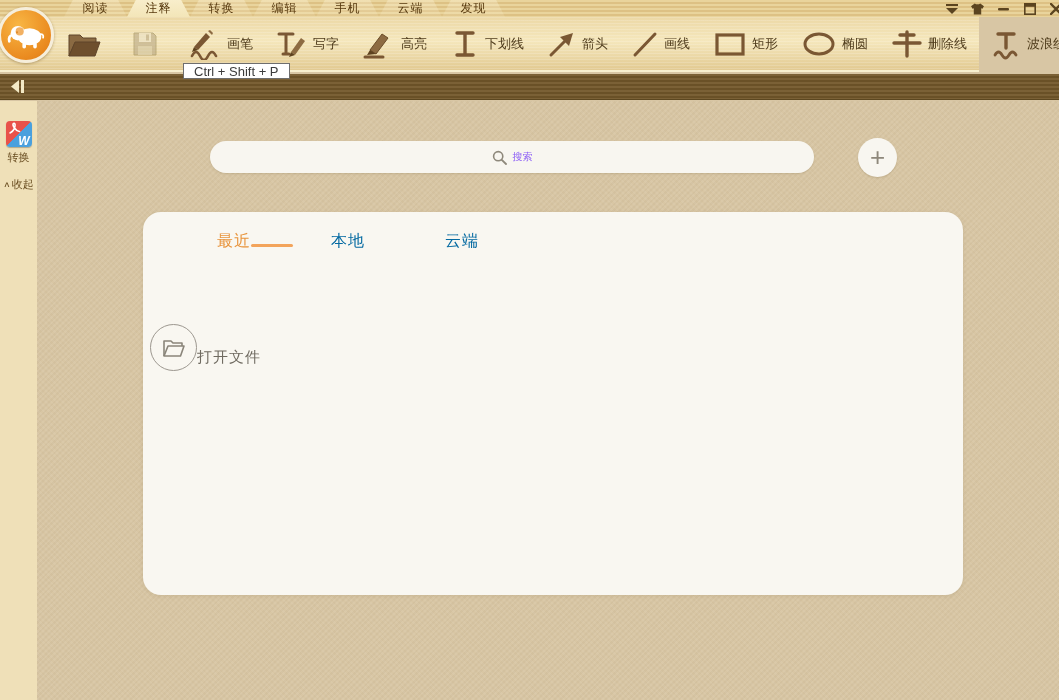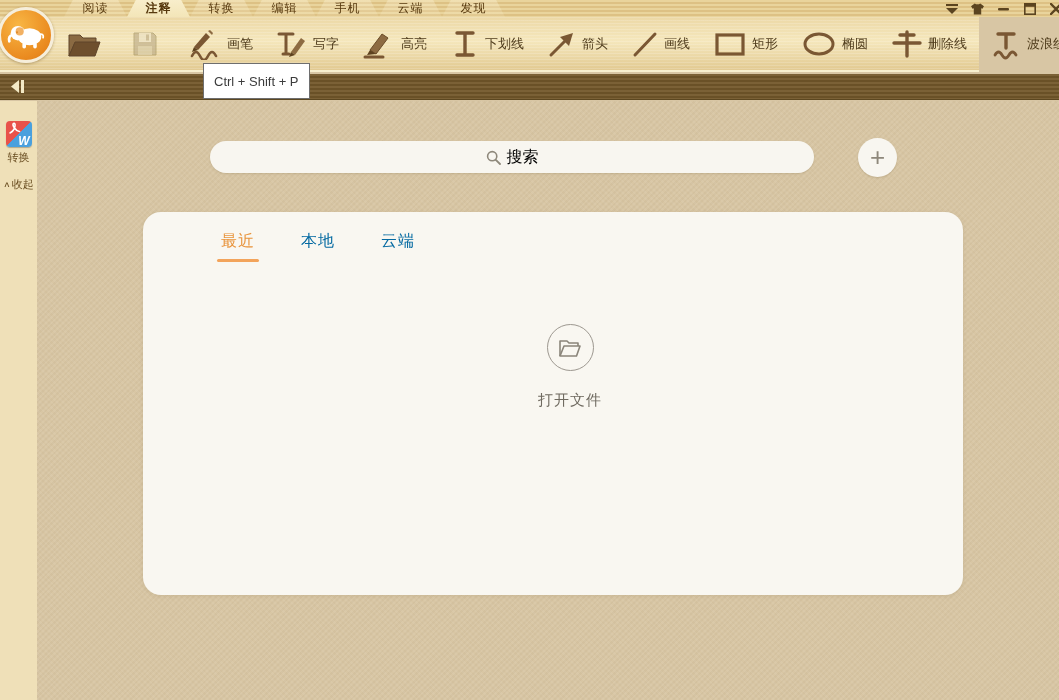--- a/index.html
+++ b/index.html
@@ -20,21 +20,21 @@
   .menu-tab {
     width:63px; height:17px;
     display:flex; align-items:center; justify-content:center;
     font-size:12px; color:#57390e; letter-spacing:1px;
     clip-path: polygon(14% 0, 86% 0, 100% 100%, 0 100%);
     background: linear-gradient(180deg, rgba(255,246,220,.35), rgba(255,246,220,.12));
     cursor:default;
   }
   .menu-tab.active {
     background: linear-gradient(180deg,#f8eecb,#f3e5b8);
-    font-weight:bold;
+    font-weight:normal;
   }
   .win-controls {
     position:absolute; right:0; top:0; height:17px;
     display:flex; align-items:center; gap:13px; padding-right:2px;
   }
   .win-btn { width:13px; height:13px; display:flex; align-items:center; justify-content:center; }
   .win-btn svg { display:block; }
   
   .toolbar {
     position:absolute; left:0; top:17px; width:979px; height:55px;
@@ -68,21 +68,21 @@
     position:absolute; left:0; top:74px; width:1059px; height:26px;
     background: repeating-linear-gradient(180deg,#7b6136 0 2px,#6a5127 2px 4px);
     border-bottom:1px solid #5c4720;
     z-index:3;
   }
   .brown-bar .collapse-left {
     position:absolute; left:8px; top:4px; width:20px; height:17px; cursor:pointer;
   }
   
   .tooltip {
-    position:absolute; left:203px; top:63px; height:36px;
+    position:absolute; left:183px; top:63px; height:16px;
     background:#ffffff; border:1px solid #6e6e6e;
     display:flex; align-items:center; padding:0 10px;
     font-size:13px; color:#3c3c3c; white-space:nowrap;
     z-index:20;
   }
   
   .sidebar {
     position:absolute; left:0; top:101px; width:37px; height:599px;
     background:#efe0b8;
     display:flex; flex-direction:column; align-items:center;
@@ -120,44 +120,44 @@
     background:#f8f6f0; border-radius:16px;
     box-shadow:0 1px 2px rgba(90,70,30,.15);
   }
   .search-input {
     position:absolute; inset:0; width:100%; height:100%;
     background:transparent; border:none; outline:none;
     text-align:center; font-size:14px; color:#555;
   }
   .search-hint {
     position:absolute; inset:0; display:flex; align-items:center; justify-content:center;
-    gap:6px; pointer-events:none; color:#000000; font-size:16px;
+    gap:6px; pointer-events:none; color:#8b5cf6; font-size:10px;
   }
   .add-btn {
     position:absolute; left:821px; top:37px; width:39px; height:39px; border-radius:50%;
     background:#f8f6f0; border:none; cursor:pointer;
     box-shadow:0 1px 2px rgba(90,70,30,.18);
     display:flex; align-items:center; justify-content:center;
   }
   .add-btn span { font-size:26px; line-height:26px; color:#8e887b; font-weight:300; margin-top:-2px; }
   
   .card {
     position:absolute; left:106px; top:111px; width:820px; height:383px;
     background:#f9f7f1; border-radius:18px;
     box-shadow:0 1px 4px rgba(100,80,40,.12);
   }
   .card-tabs { display:flex; gap:38px; padding:19px 0 0 74px; }
-  .card-tab { display:flex; flex-direction:column; align-items:center; cursor:pointer; }
+  .card-tab { display:flex; align-items:center; cursor:pointer; }
   .card-tab .ct-label { font-size:16px; color:#0369a1; letter-spacing:1px; }
   .card-tab.active .ct-label { color:#e8943c; }
   .card-tab .ct-underline { width:42px; height:3px; border-radius:2px; margin-top:7px; background:transparent; }
   .card-tab.active .ct-underline { background:#f3a45b; }
   .empty-state {
-    position:absolute; left:17px; top:112px; width:100%;
-    display:flex; flex-direction:column; align-items:center; 
+    position:absolute; left:7px; top:112px; width:100%;
+    display:flex; align-items:center; 
   }
   .empty-circle {
     width:47px; height:47px; border-radius:50%;
     border:1.5px solid #9d9890;
     display:flex; align-items:center; justify-content:center;
     cursor:pointer; background:transparent;
   }
   .empty-label { margin-top:20px; font-size:15px; color:#6f6a60; letter-spacing:1px; }
 </style>
 </head>

